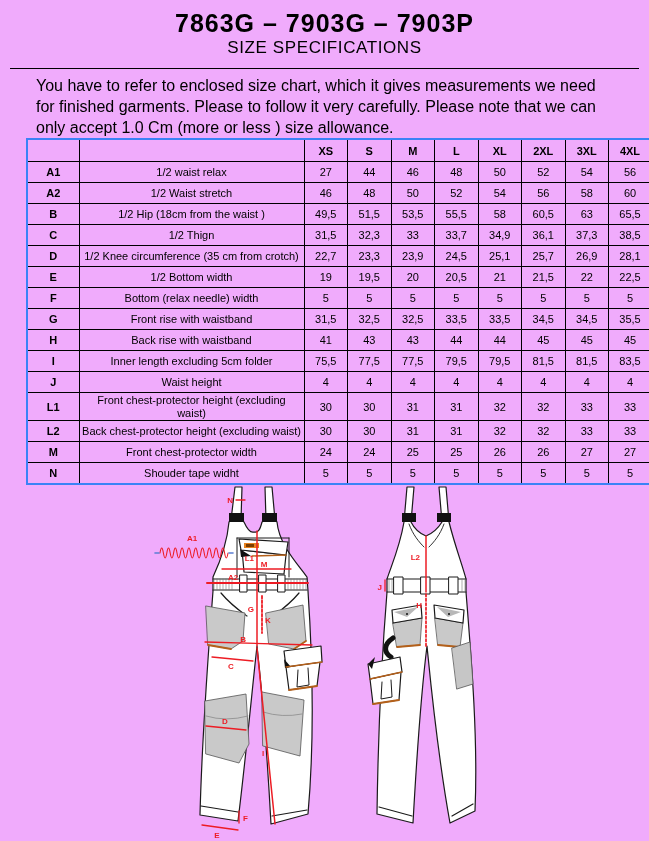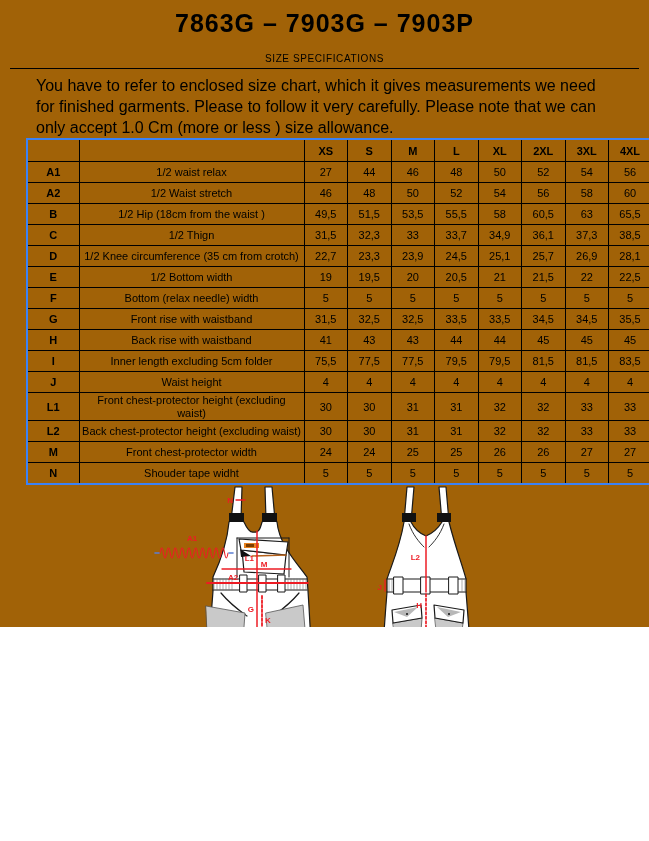--- a/index.html
+++ b/index.html
@@ -1,19 +1,19 @@
 <!DOCTYPE html>
 <html><head>
 <meta charset="utf-8">
 <style>
   html,body{margin:0;padding:0;background:#fff;}
-  .page{position:relative;width:649px;height:627px;background:#a16207;overflow:hidden;
+  .page{position:relative;width:649px;height:841px;background:#f0abfc;overflow:hidden;
         font-family:"Liberation Sans",sans-serif;color:#000;}
   .title{margin:0;padding-top:9px;text-align:center;font-size:25px;font-weight:bold;letter-spacing:1px;}
-  .subtitle{margin-top:15px;text-align:center;font-size:10px;letter-spacing:.6px;}
+  .subtitle{text-align:center;font-size:17px;letter-spacing:.6px;}
   .rule{position:absolute;left:10px;right:10px;top:68px;border:none;border-top:1.4px solid #000;margin:0;}
   .intro{position:absolute;left:36px;top:76px;width:560px;font-size:16px;line-height:1.3;margin:0;}
   table.spec{position:absolute;left:26px;top:138px;width:625px;border-collapse:collapse;
              border:2px solid #3b82f6;font-size:11px;table-layout:fixed;}
   table.spec th,table.spec td{border:1px solid #000;text-align:center;padding:1px 2px;height:18px;
              overflow:hidden;}
   table.spec thead th{font-weight:bold;height:19px;}
   td.code{font-weight:bold;}
   td.desc{text-align:left;padding-left:6px;line-height:1.15;}
   svg.diagram{position:absolute;left:0;top:486px;}

